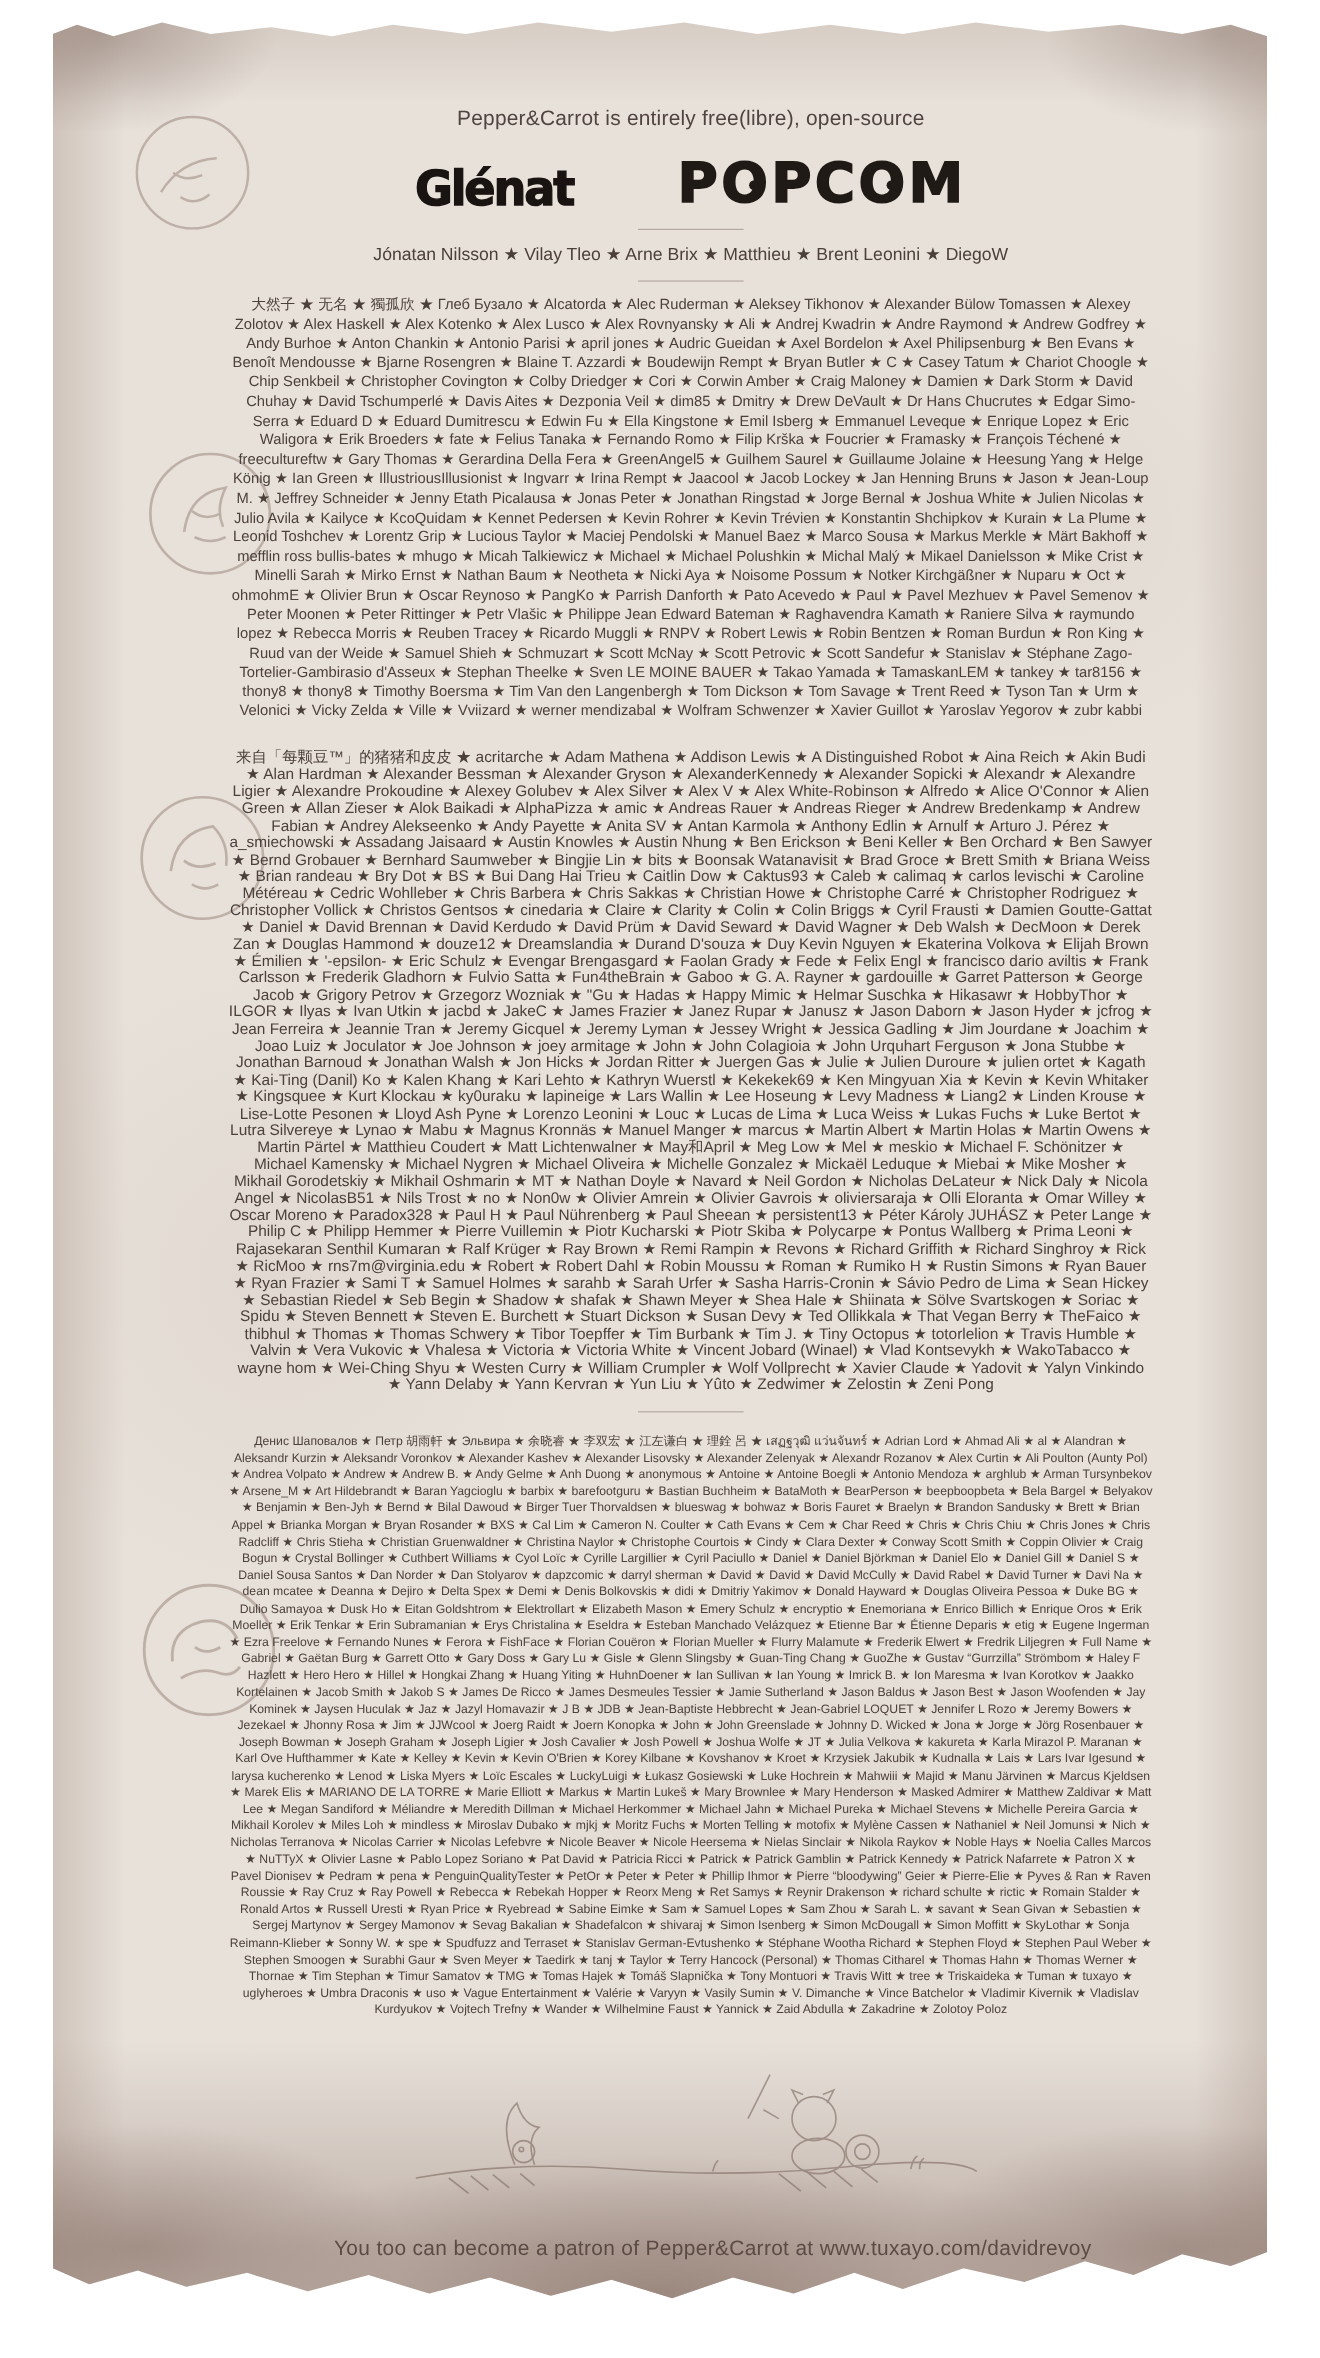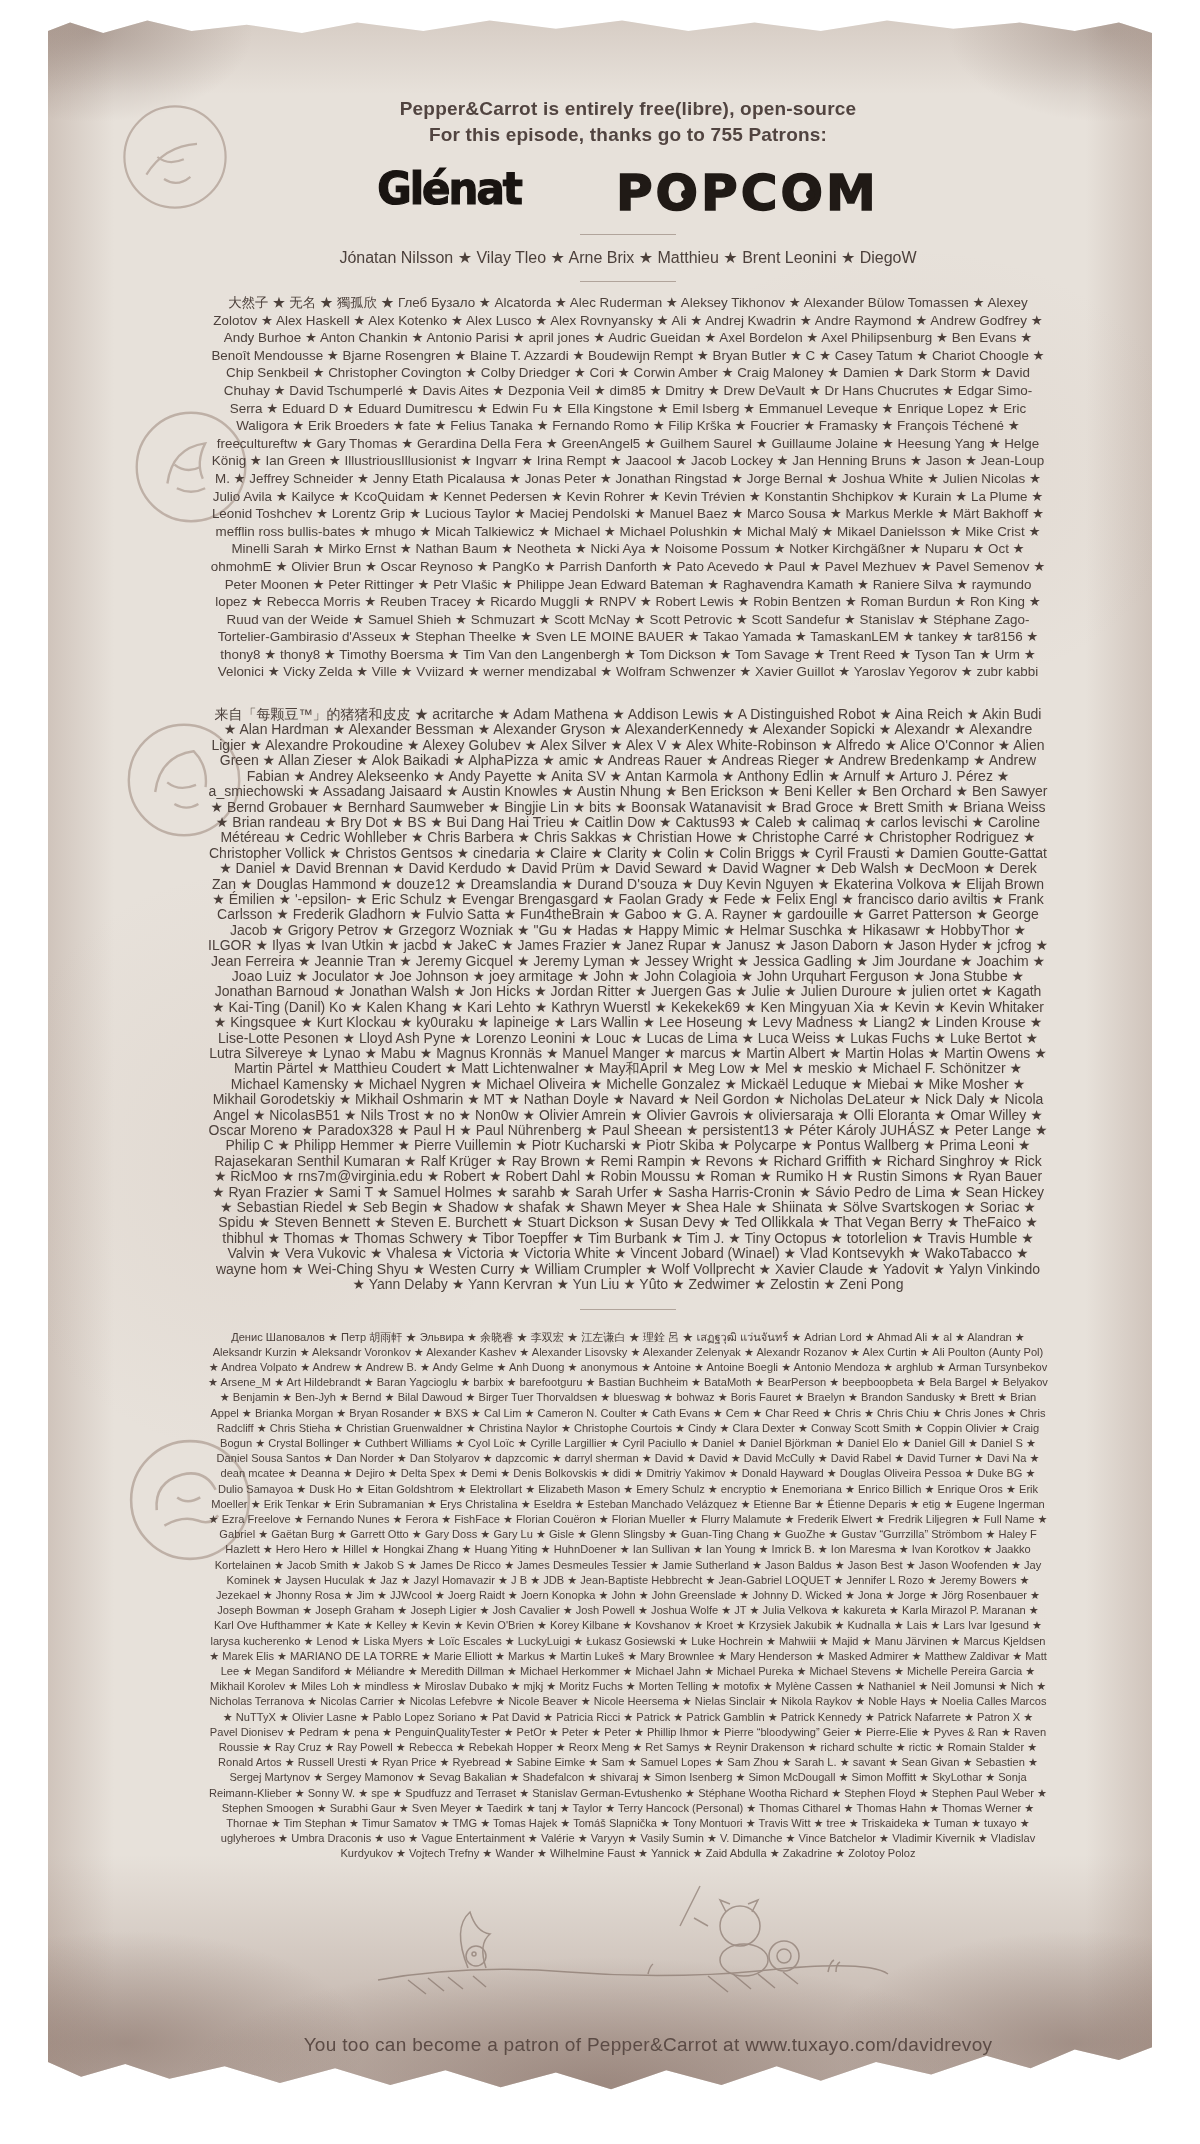--- a/index.html
+++ b/index.html
@@ -31,22 +31,22 @@
       70% 98.8%, 66% 98.1%, 61% 99.0%, 56% 98.3%, 51% 99.2%, 46% 98.4%, 41% 99.1%,
       36% 98.3%, 31% 99.0%, 26% 98.2%, 21% 98.9%, 16% 98.1%, 11% 98.7%, 7% 98.0%,
       3% 98.6%, 0% 97.9%);
     overflow:hidden;
   }
   .content{
     position:relative;z-index:2;
     padding:86px 104px 0 160px;
     text-align:center;
   }
-  .intro p{margin:0;font-size:19px;line-height:26px;color:#514440;letter-spacing:.2px;font-weight:bold;}
-  .logos{display:flex;justify-content:center;align-items:flex-start;gap:95px;margin:16px 0 8px;}
+  .intro p{margin:0;font-size:19px;line-height:26px;color:#514440;letter-spacing:.2px;}
+  .logos{display:flex;justify-content:center;align-items:flex-end;gap:95px;margin:16px 0 8px;}
   .glenat{
     font-family:"DejaVu Sans", sans-serif;font-weight:bold;font-size:42px;color:#191411;
     letter-spacing:-2px;-webkit-text-stroke:1.2px #191411;transform:scaleY(1.04);
   }
   .popcom{
     font-family:"DejaVu Sans", sans-serif;font-weight:bold;font-size:50px;color:#201a16;
     letter-spacing:3px;-webkit-text-stroke:1.5px #201a16;
   }
   .popcom span{position:relative;display:inline-block;}
   .popcom span.o::after{
@@ -134,21 +134,20 @@
       <path d="M352 18 L332 58 M346 50 l14 8"></path>
       <circle cx="436" cy="88" r="15"></circle>
       <circle cx="436" cy="88" r="7"></circle>
       <path d="M480 104 q2 -10 6 -12 M488 104 q0 -8 4 -10 M300 106 q2 -8 5 -10"></path>
     </g>
   </svg>
 
   <div class="content">
     <div class="intro">
       <p>Pepper&amp;Carrot is entirely free(libre), open-source</p>
-      <p>For this episode, thanks go to 755 Patrons:</p>
     </div>
 
     <div class="logos">
       <span class="glenat">Glénat</span>
       <span class="popcom"><span>P</span><span class="o">O</span><span>P</span><span>C</span><span class="o">O</span><span>M</span></span>
     </div>
 
     <hr class="sep">
     <p class="featured">Jónatan Nilsson ★ Vilay Tleo ★ Arne Brix ★ Matthieu ★ Brent Leonini ★ DiegoW</p>
     <hr class="sep">

